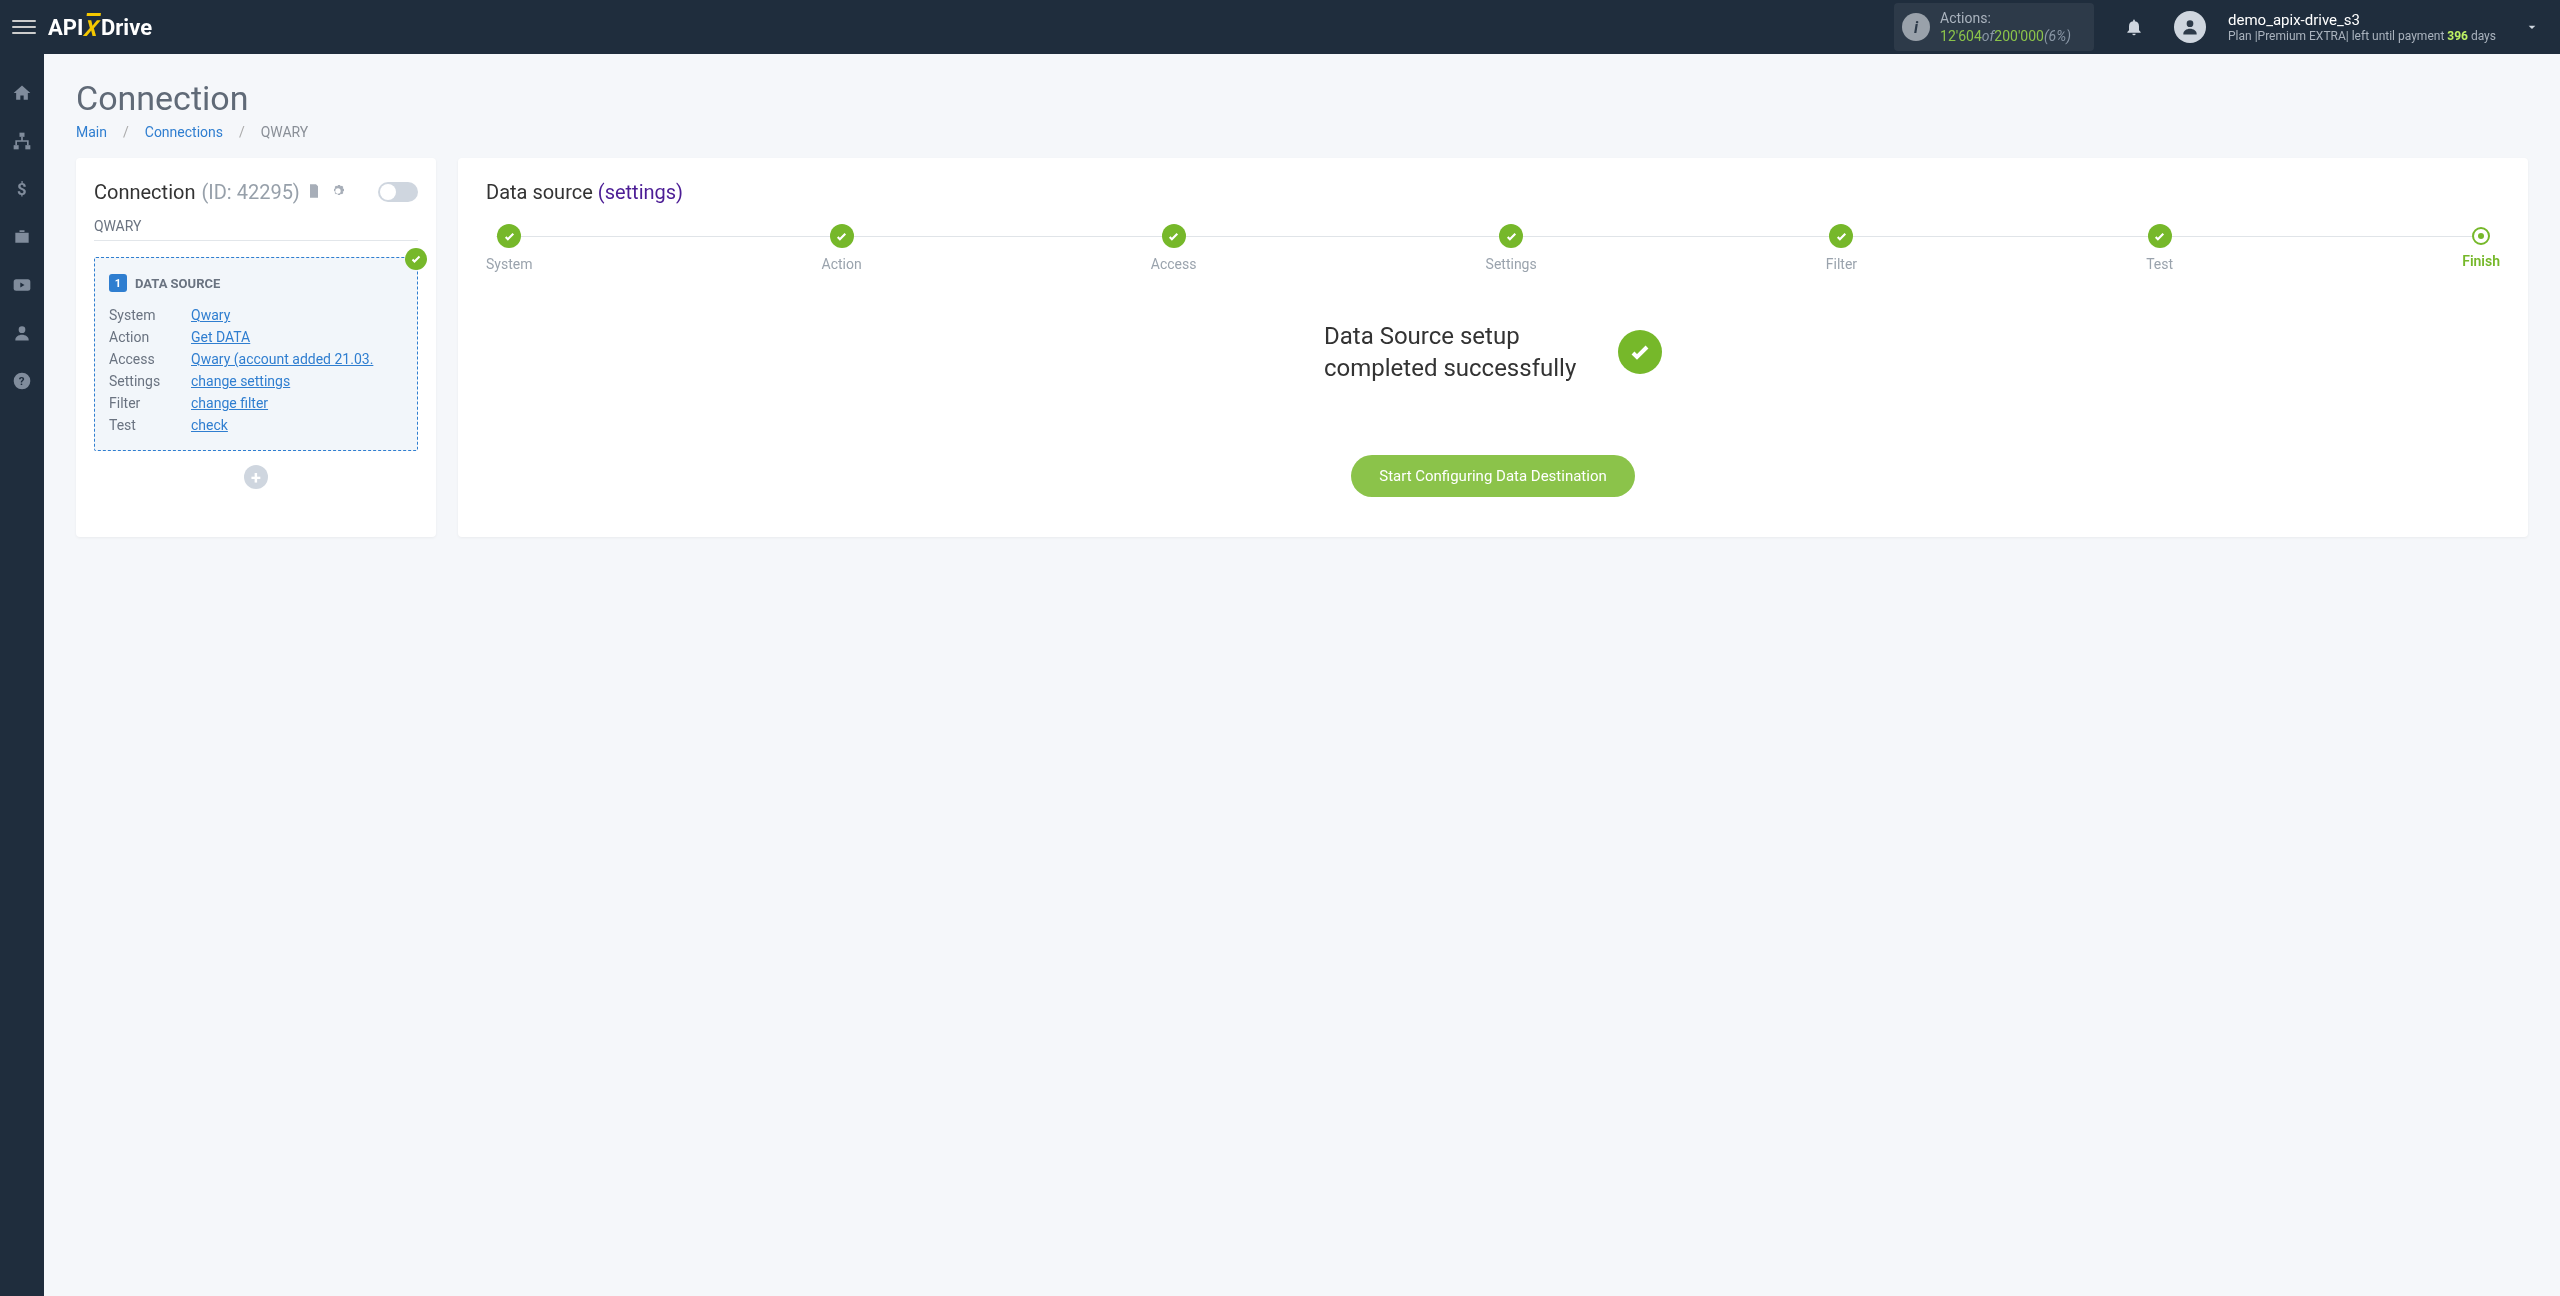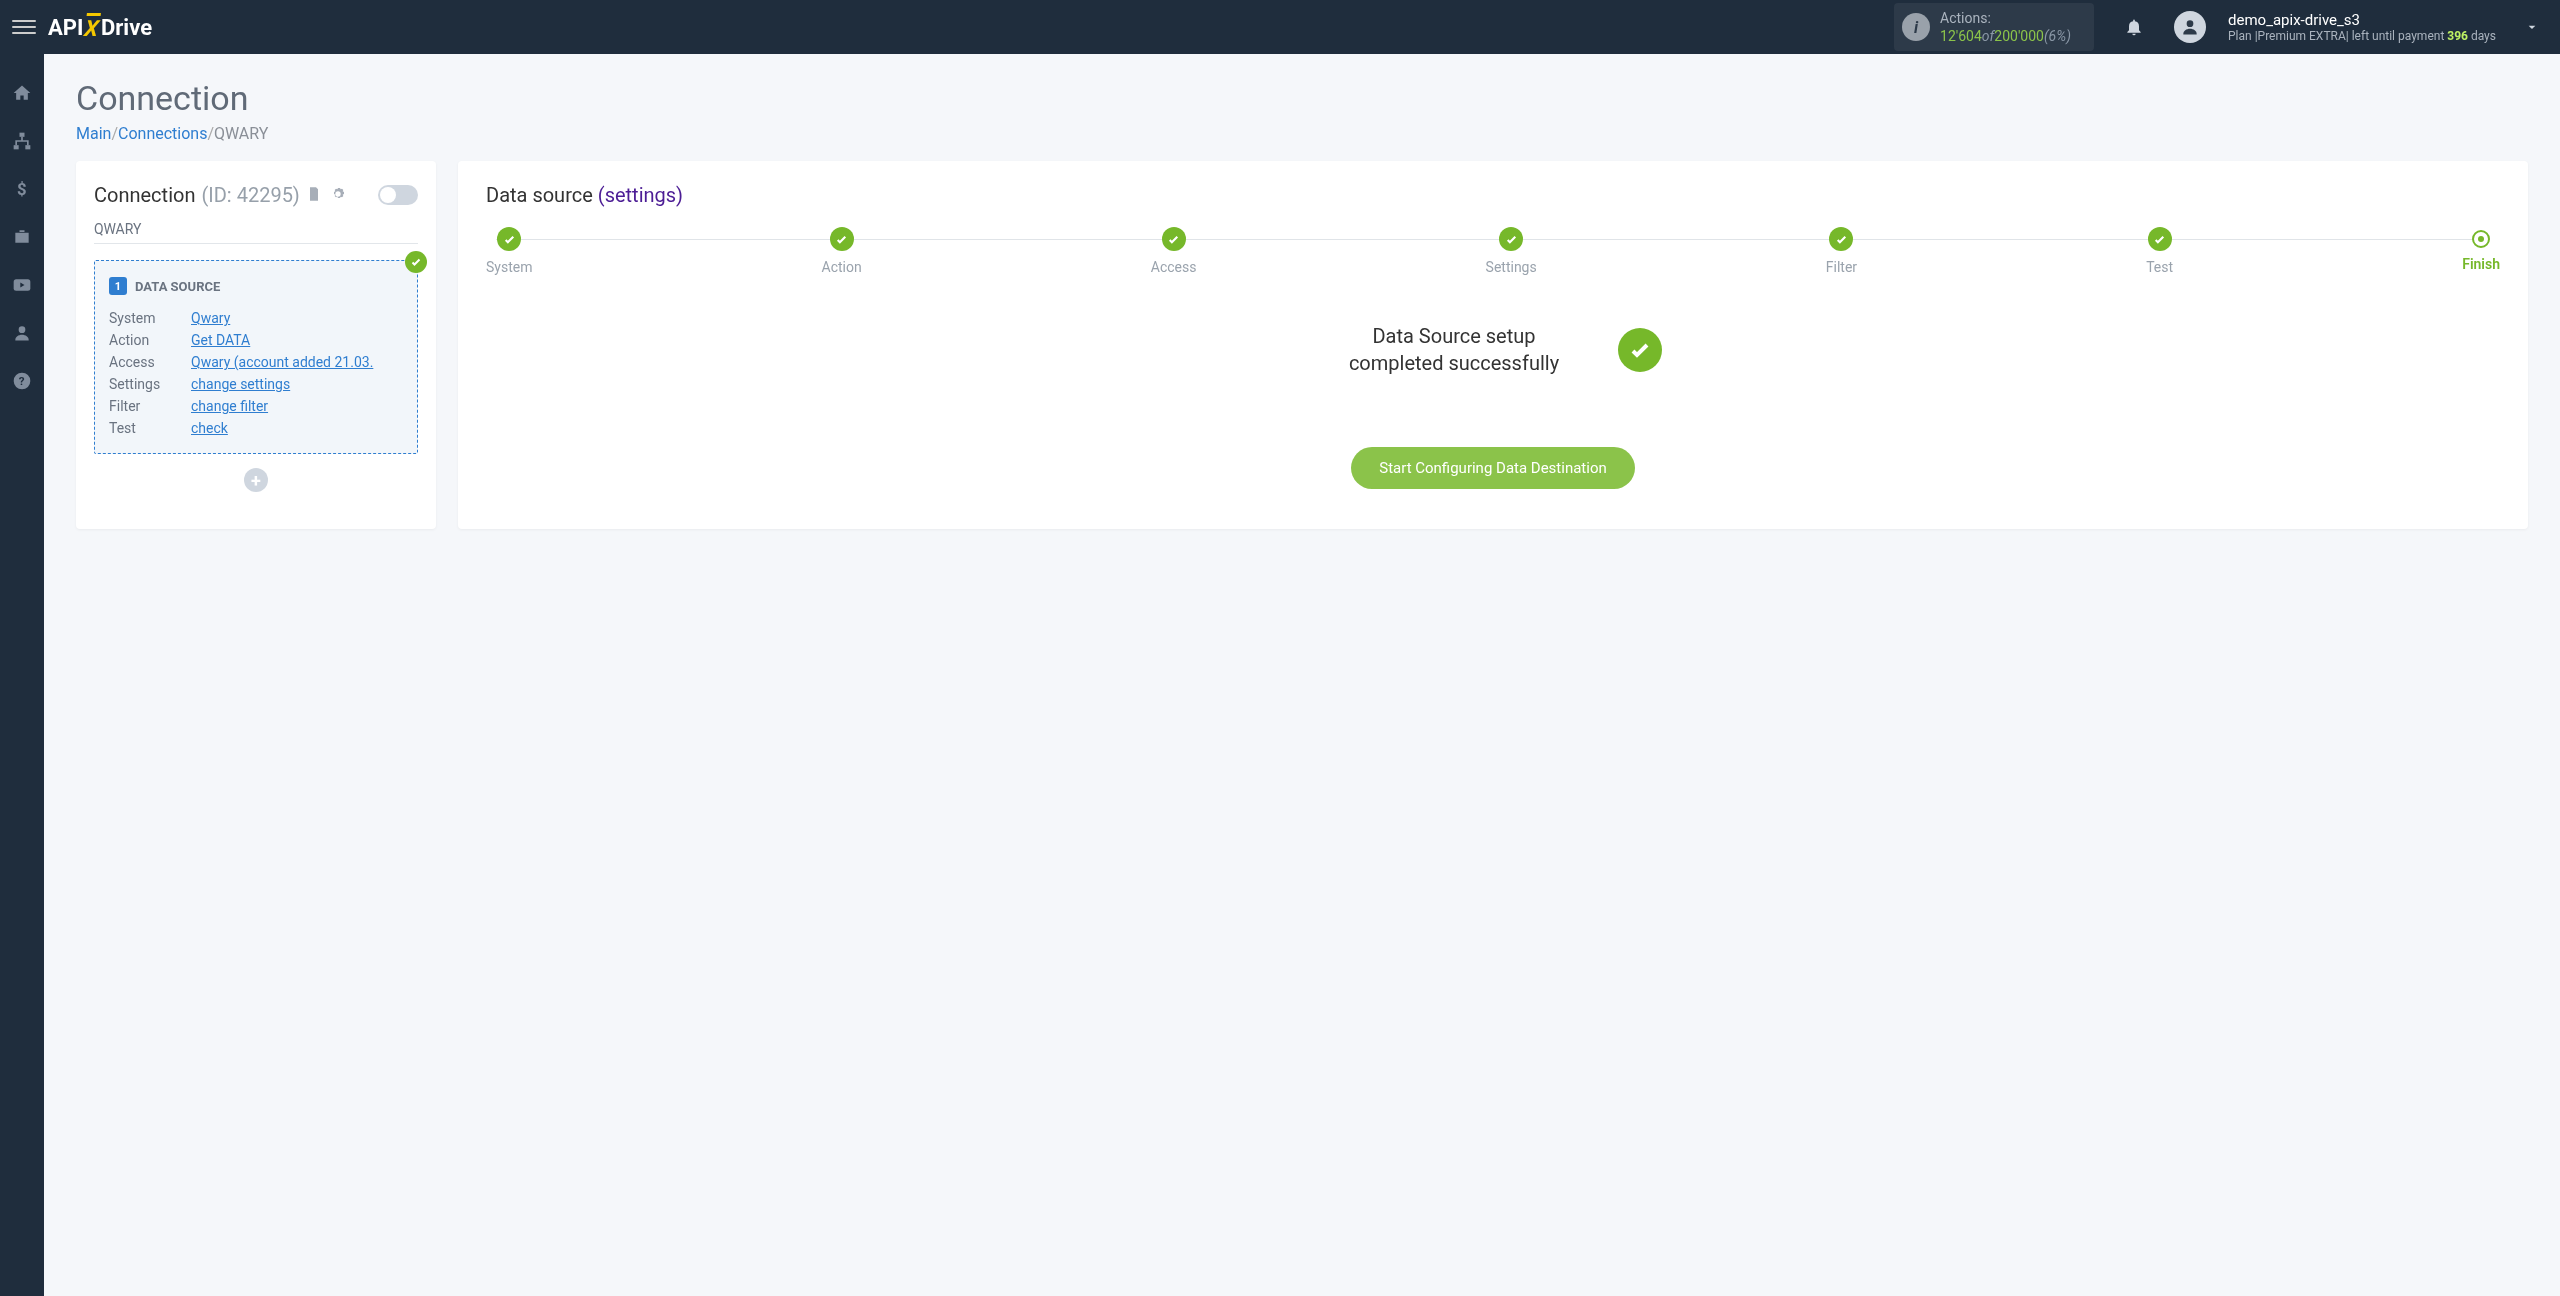--- a/index.html
+++ b/index.html
@@ -24,21 +24,21 @@
 .acct{color:#fff;margin-left:10px;margin-right:8px}
 .acct-name{font-size:15px}
 .acct-plan{font-size:12px;color:#aab3be}
 .acct-plan b{color:#bef264;font-weight:700}
 .chev{color:#cfd6df;padding:0 8px}
 .layout{display:flex}
 .sidebar{width:44px;background:#1f2d3d;min-height:calc(100vh - 54px);display:flex;flex-direction:column;align-items:center;padding-top:28px;gap:26px}
 .sidebar .ic{color:#808c9c;width:22px;height:22px;display:flex;align-items:center;justify-content:center;cursor:pointer}
 .main{flex:1;padding:24px 32px}
 .page-title{font-size:34px;font-weight:400;color:#606a77;margin-bottom:6px}
-.breadcrumb{font-size:16px;color:#8a8f97;display:flex;gap:0;margin-bottom:18px}
+.breadcrumb{font-size:14px;color:#8a8f97;display:flex;gap:16px;margin-bottom:18px}
 .breadcrumb a{color:#2f7ed0;text-decoration:none}
 .breadcrumb .sep{color:#aaa}
 .cols{display:flex;gap:22px}
 .panel{background:#fff;border-radius:4px;box-shadow:0 1px 3px rgba(0,0,0,0.05)}
 .left-panel{width:360px;padding:22px 18px}
 .conn-head{display:flex;align-items:center;gap:6px;font-size:20px;margin-bottom:14px}
 .conn-head .id{color:#97a0aa;font-weight:400}
 .ic-doc,.ic-gear{color:#a7aeb8;width:18px;height:18px}
 .toggle{margin-left:auto;width:40px;height:20px;border-radius:20px;background:#cfd6df;position:relative}
 .toggle::after{content:"";position:absolute;left:2px;top:2px;width:16px;height:16px;border-radius:50%;background:#fff}
@@ -58,21 +58,21 @@
 .stepper{display:flex;align-items:center;justify-content:space-between;position:relative;margin-bottom:48px}
 .stepper-line{position:absolute;top:12px;left:10px;right:10px;height:1px;background:#e0e4e8;z-index:0}
 .step{display:flex;flex-direction:column;align-items:center;gap:8px;z-index:1}
 .step-dot{width:24px;height:24px;border-radius:50%;background:#76b82a;display:flex;align-items:center;justify-content:center;color:#fff}
 .step.current .step-dot{background:#fff;border:2px solid #76b82a;color:#76b82a;width:18px;height:18px}
 .step.current .step-dot::after{content:"";width:6px;height:6px;border-radius:50%;background:#76b82a}
 .step-label{font-size:14px;color:#9aa3ad}
 .step.current .step-label{color:#76b82a;font-weight:600}
 .status-block{display:flex;flex-direction:column;align-items:center;gap:36px}
 .status-row{display:flex;align-items:center;gap:34px}
-.status-text{font-size:20px;line-height:1.35;text-align:center;max-width:260px}
+.status-text{font-size:24px;line-height:1.35;text-align:left;max-width:260px}
 .status-text.done{color:#333}
 .status-text.pending{color:#b0b7bf}
 .big-check{width:44px;height:44px;border-radius:50%;display:flex;align-items:center;justify-content:center;color:#fff}
 .big-check.done{background:#76b82a}
 .big-check.pending{background:#c3c9cf}
 .cta{margin-top:34px;padding:12px 28px;border:none;border-radius:40px;background:#8bc34a;color:#fff;font-size:15px;cursor:pointer}
 svg{display:block}
 </style>
 </head>
 <body>

